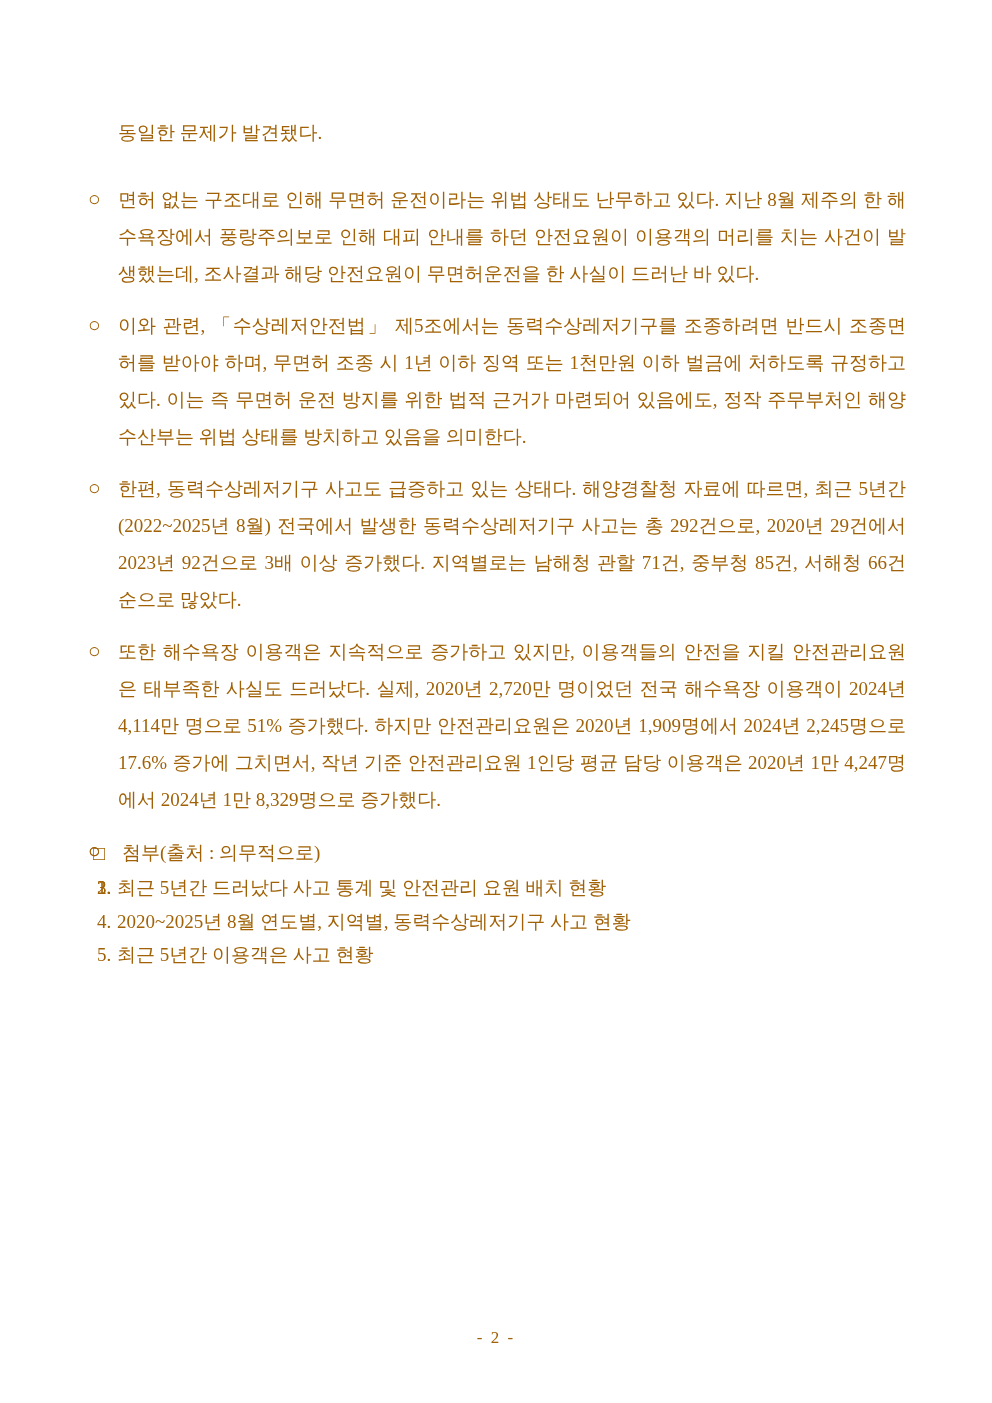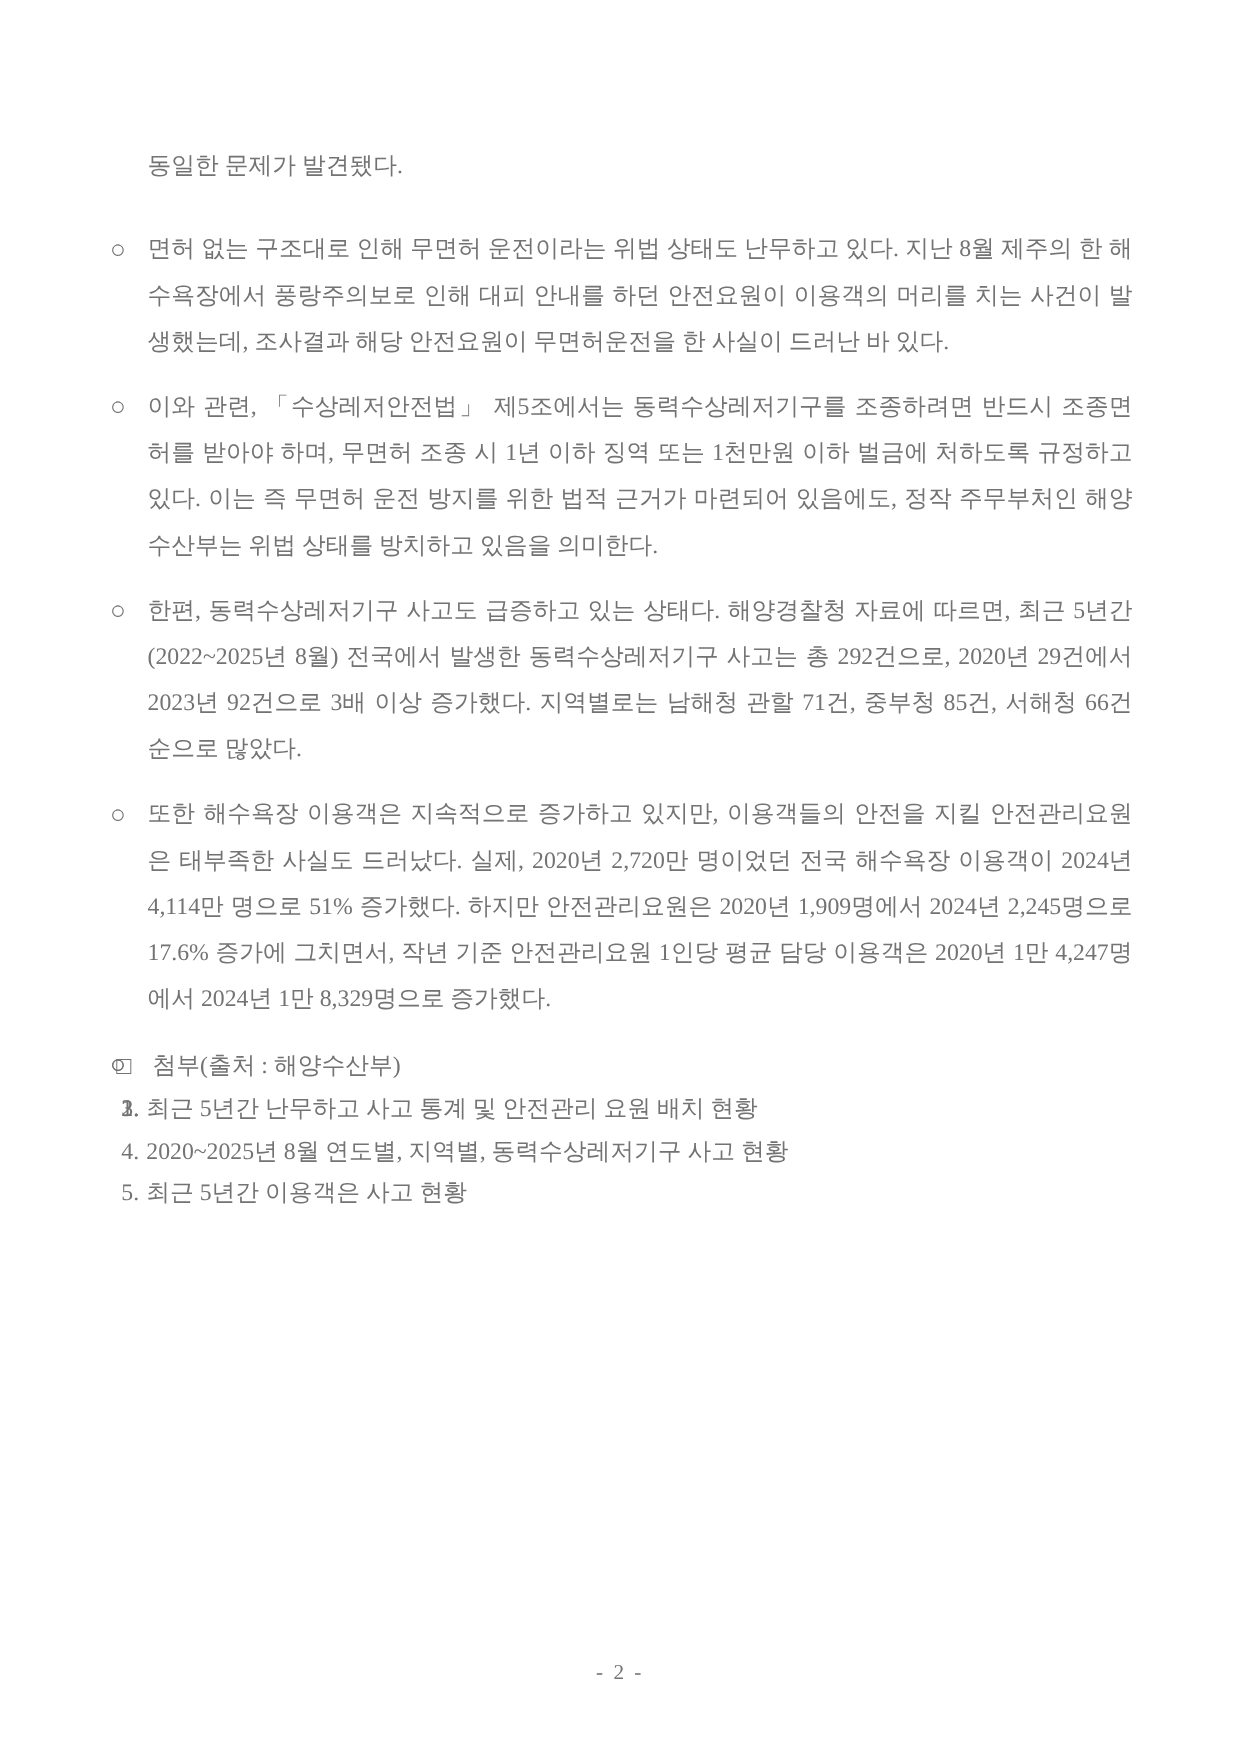--- a/index.html
+++ b/index.html
@@ -5,21 +5,21 @@
   html, body {
     margin: 0;
     padding: 0;
     background: #ffffff;
   }
   .page {
     position: relative;
     width: 992px;
     height: 1403px;
     background: #ffffff;
-    color: #737373;
+    color: #a16207;
     font-family: "Liberation Serif", "DejaVu Serif", serif;
     overflow: hidden;
   }
   .content {
     position: absolute;
     left: 88px;
     top: 114px;
     width: 818px;
   }
   .continued-line {
@@ -116,31 +116,31 @@
       <span class="bullet">○</span>
     </div>
 
     <div class="para">
       <span class="bullet">○</span>
     </div>
 
     <div class="attach">
       <p class="attach-title">
         <span class="boxmark">□</span>
-        <span>첨부(출처 : 해양수산부)</span>
+        <span>첨부(출처 : 의무적으로)</span>
       </p>
       <p class="attach-item">
         <span class="num">1.</span>
       </p>
       <p class="attach-item">
         <span class="num">2.</span>
       </p>
       <p class="attach-item">
         <span class="num">3.</span>
-        <span>최근 5년간 난무하고 사고 통계 및 안전관리 요원 배치 현황</span>
+        <span>최근 5년간 드러났다 사고 통계 및 안전관리 요원 배치 현황</span>
       </p>
       <p class="attach-item">
         <span class="num">4.</span>
         <span>2020~2025년 8월 연도별, 지역별, 동력수상레저기구 사고 현황</span>
       </p>
       <p class="attach-item">
         <span class="num">5.</span>
         <span>최근 5년간 이용객은 사고 현황</span>
       </p>
     </div>

